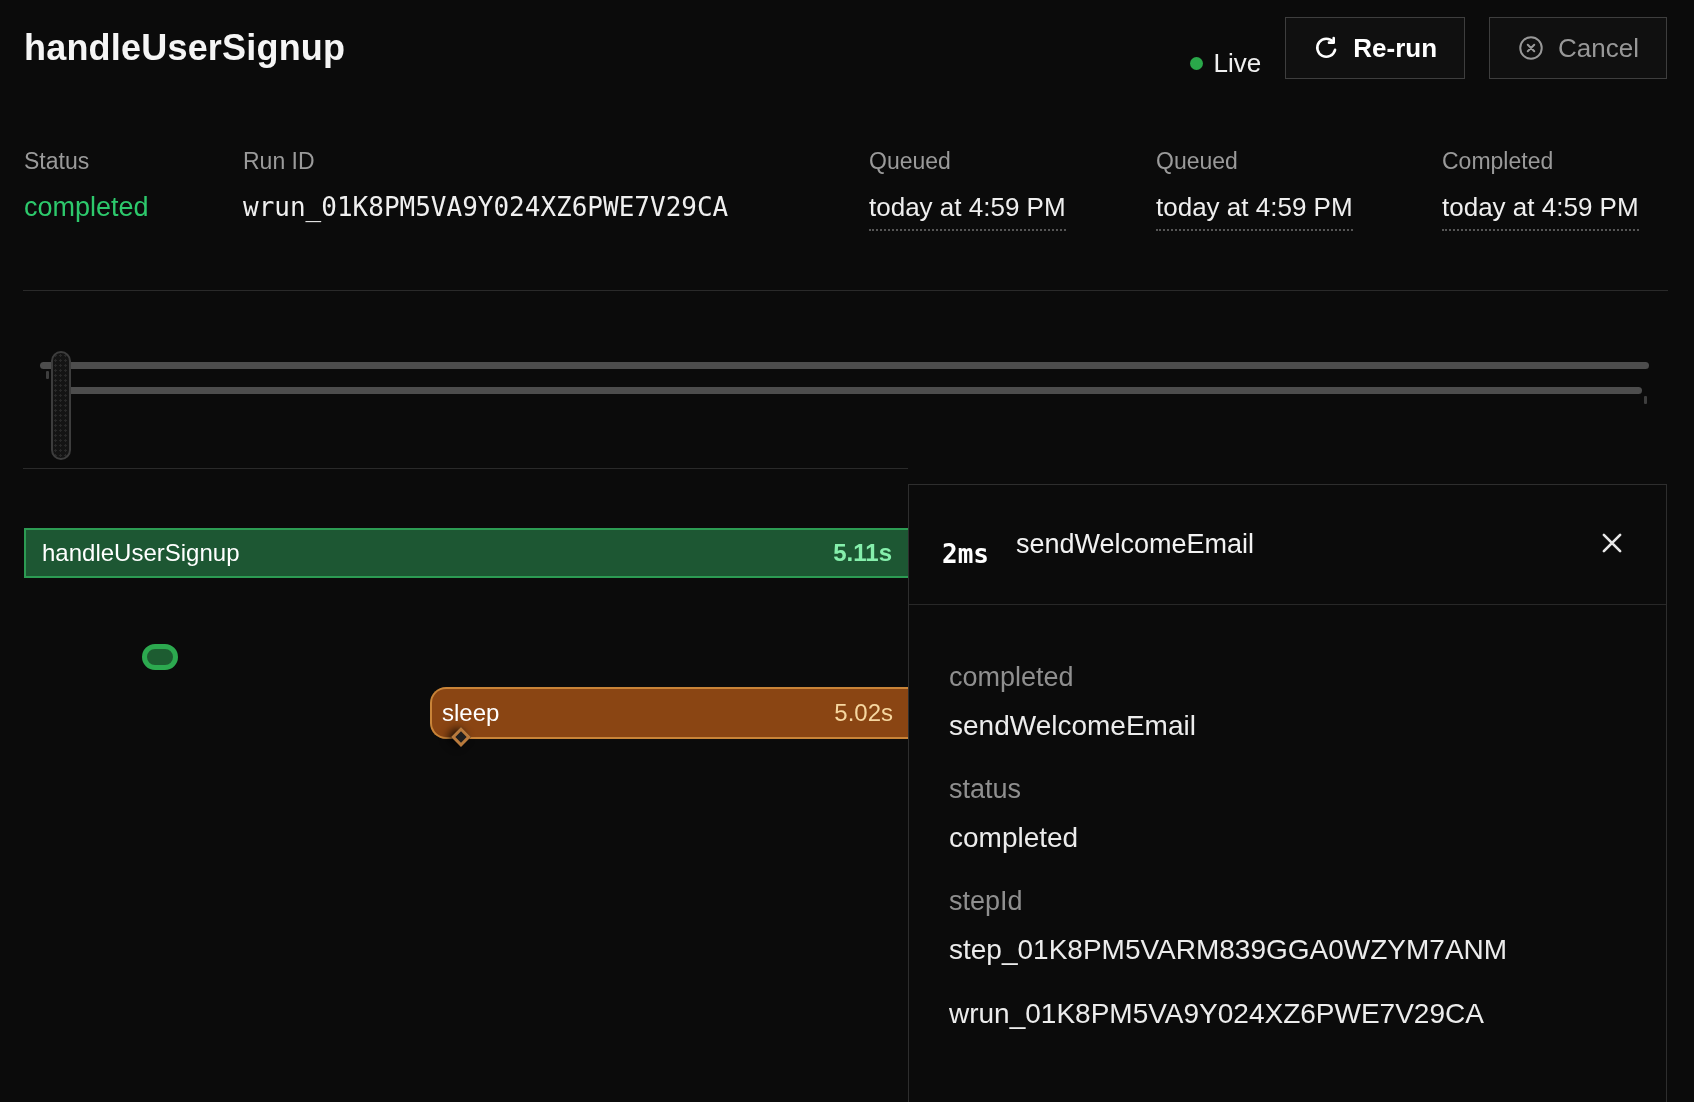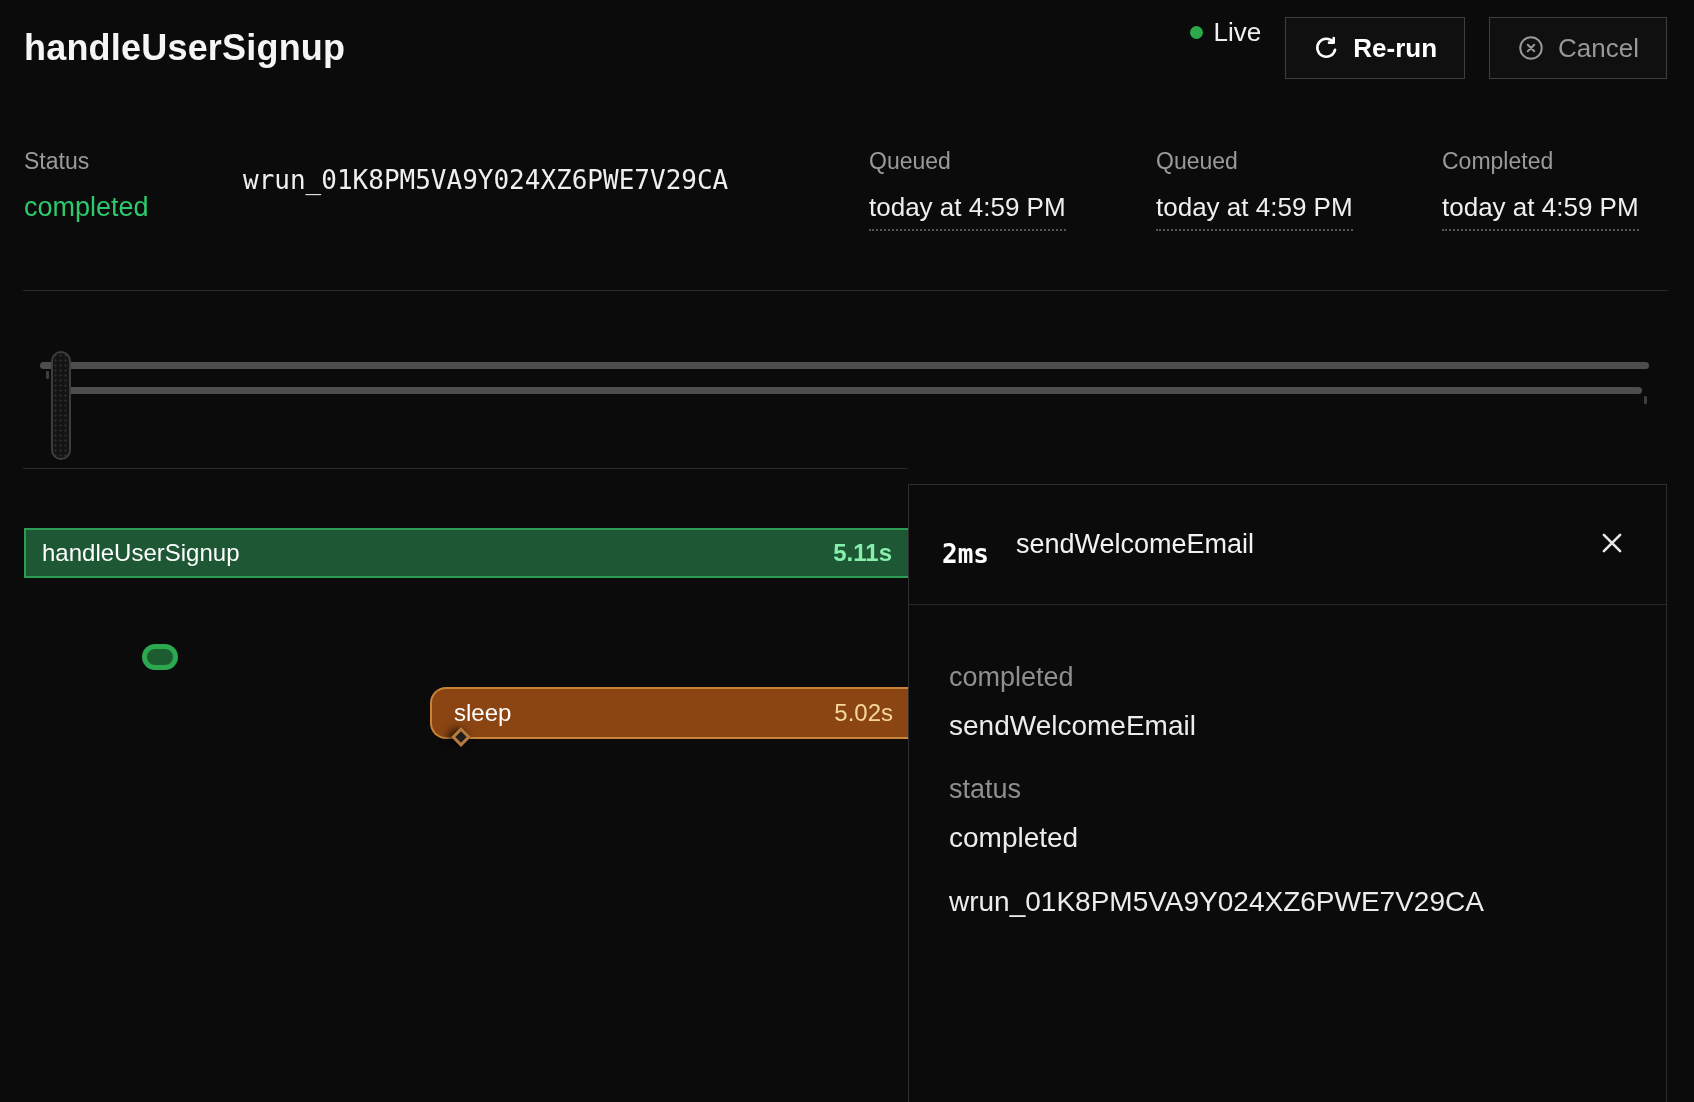--- a/index.html
+++ b/index.html
@@ -11,21 +11,21 @@
     overflow:hidden;
     position:relative;
   }
   .page { position:relative; width:1694px; height:1102px; }
 
   
   .topbar { position:absolute; top:0; left:0; right:0; height:96px;
             display:flex; align-items:center; justify-content:space-between;
             padding:0 27px 0 24px; }
   .title { font-size:36px; font-weight:700; color:#f5f5f5; letter-spacing:.2px; }
-  .top-actions { display:flex; align-items:flex-start; gap:24px; }
+  .top-actions { display:flex; align-items:flex-end; gap:24px; }
   .live { display:flex; align-items:center; gap:11px; font-size:26px; color:#f0f0f0; }
   .live-dot { width:13px; height:13px; border-radius:50%; background:#2aa84a; }
   .btn { display:flex; align-items:center; gap:13px; height:62px; padding:0 27px;
          border:1px solid #3e3e3e; border-radius:0; background:#101010;
          font-size:26px; cursor:pointer; }
   .btn-rerun { color:#ffffff; font-weight:600; }
   .btn-cancel { color:#989898; }
   .btn svg { display:block; }
 
   
@@ -56,21 +56,21 @@
 
   
   .span-bar { position:absolute; display:flex; align-items:center;
               justify-content:space-between; font-size:24px; cursor:pointer; }
   .span-root { top:528px; left:24px; width:884px; height:50px;
                background:#1d5733; border:2px solid #2c9b53; border-right:none;
                padding:0 16px 0 16px; }
   .span-root .dur { color:#86efac;font-weight:bold; }
   .span-sleep { top:687px; left:430px; width:478px; height:52px;
                 background:#8a4513; border:2px solid #c98438; border-right:none;
-                border-radius:16px 0 0 16px; padding:0 15px 0 22px; }
+                border-radius:16px 0 0 16px; padding:0 15px 0 10px; }
   .span-sleep .dur { color:#f6d7a0; }
   .span-name { color:#ffffff; }
   .step-pill { position:absolute; top:644px; left:142px; width:36px; height:26px;
                border-radius:13px; border:5px solid #2ca94f; background:#1d5c31; cursor:pointer; }
   .sleep-diamond { position:absolute; top:730px; left:454px; width:14px; height:14px;
                    background:#1e1e1e; border:3px solid #b97a3c; transform:rotate(45deg);
                    box-shadow:-3px 3px 8px rgba(0,0,0,.85); }
 
   
   .panel { position:absolute; top:484px; left:908px; width:759px; height:620px;
@@ -118,20 +118,21 @@
         <span>Cancel</span>
       </button>
     </div>
   </div>
 
   <div class="meta-cell mc-status">
     <div class="meta-label">Status</div>
     <div class="meta-value green">completed</div>
   </div>
   <div class="meta-cell mc-run">
+    <div class="meta-label">Run ID</div>
     <div class="meta-value mono">wrun_01K8PM5VA9Y024XZ6PWE7V29CA</div>
   </div>
   <div class="meta-cell mc-queued">
     <div class="meta-label">Queued</div>
     <div class="meta-value"><span class="dotted">today at 4:59 PM</span></div>
   </div>
   <div class="meta-cell mc-started">
     <div class="meta-label">Queued</div>
     <div class="meta-value"><span class="dotted">today at 4:59 PM</span></div>
   </div>
@@ -178,18 +179,22 @@
     <div class="panel-body">
       <div class="field">
         <div class="field-label">completed</div>
         <div class="field-value">sendWelcomeEmail</div>
       </div>
       <div class="field">
         <div class="field-label">status</div>
         <div class="field-value">completed</div>
       </div>
       <div class="field">
+        <div class="field-label">stepId</div>
+        <div class="field-value">step_01K8PM5VARM839GGA0WZYM7ANM</div>
+      </div>
+      <div class="field">
         <div class="field-value">wrun_01K8PM5VA9Y024XZ6PWE7V29CA</div>
       </div>
     </div>
   </div>
 
 </div>
 
 </body></html>

